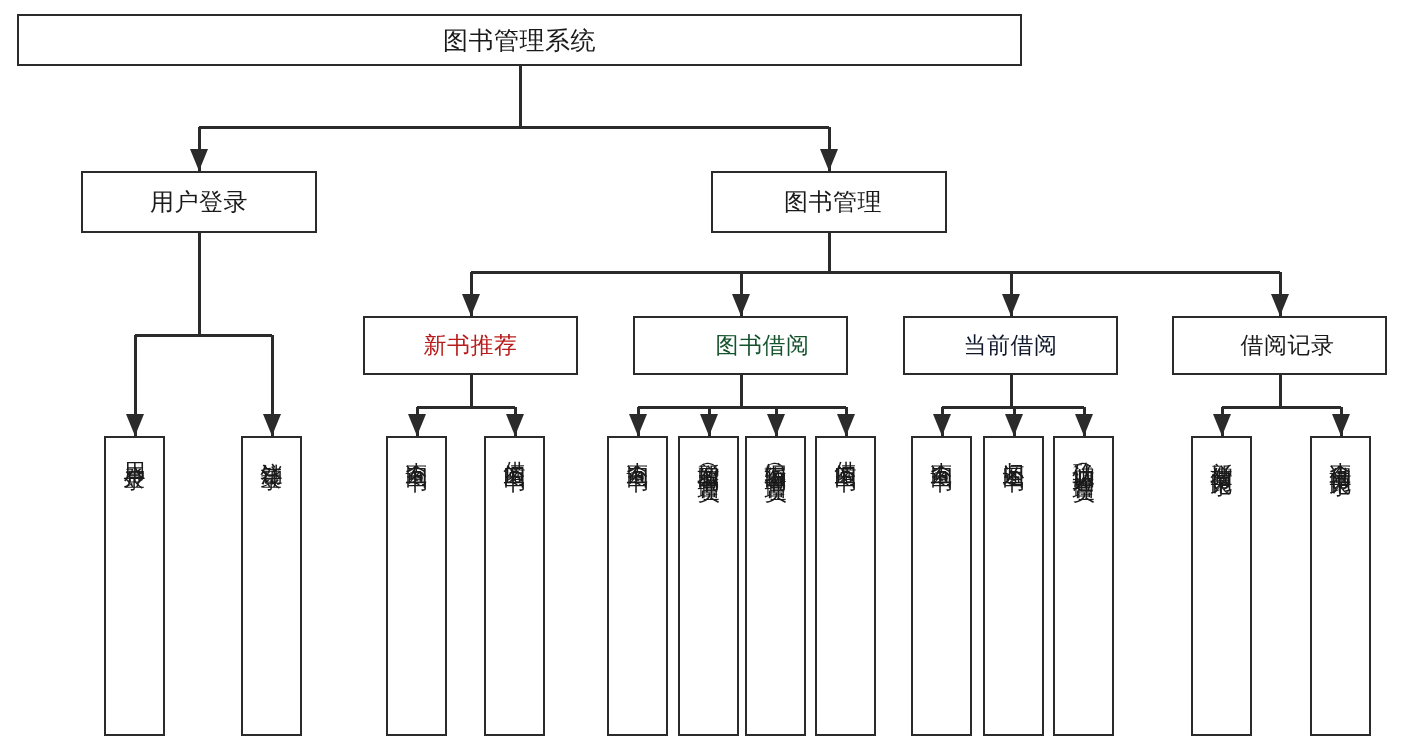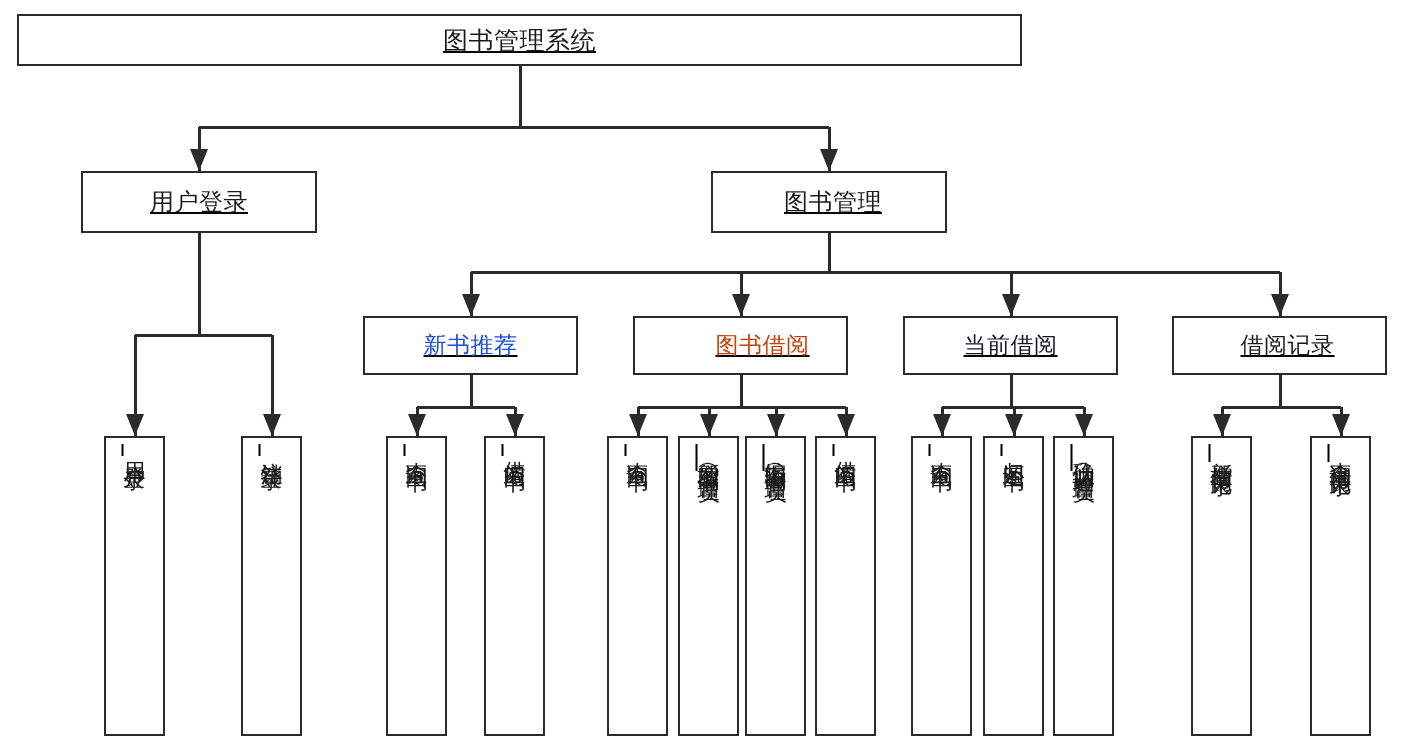--- a/index.html
+++ b/index.html
@@ -27,21 +27,20 @@
   }
   .node-box {
     position: absolute;
     box-sizing: border-box;
     background: #ffffff;
     border: 2px solid #4d7c0f;
     display: flex;
     align-items: center;
     justify-content: center;
     overflow: hidden;
-    text-decoration: underline;
   }
   .node-label {
     color: #1a1a1a;
     text-align: center;
     line-height: 1.12;
     white-space: nowrap;
     letter-spacing: 0.5px;
   }
   .level-0 .node-label { font-size: 25px; }
   .level-1 .node-label { font-size: 24px; }
@@ -132,24 +131,24 @@
       <div class="node-box level-0" style="left: 17px; top: 14px; width: 1005px; height: 52px; border-color: rgb(43, 43, 43); background: rgb(255, 255, 255);">
         <span class="node-label" style="color: rgb(26, 26, 26);">图书管理系统</span>
       </div>
       <div class="node-box level-1" style="left: 81px; top: 171px; width: 236px; height: 62px; border-color: rgb(43, 43, 43); background: rgb(255, 255, 255);">
         <span class="node-label" style="color: rgb(26, 26, 26);">用户登录</span>
       </div>
       <div class="node-box level-1" style="left: 711px; top: 171px; width: 236px; height: 62px; border-color: rgb(43, 43, 43); background: rgb(255, 255, 255); padding-left: 8px;">
         <span class="node-label" style="color: rgb(26, 26, 26);">图书管理</span>
       </div>
       <div class="node-box level-2" style="left: 363px; top: 316px; width: 215px; height: 59px; border-color: rgb(43, 43, 43); background: rgb(255, 255, 255);">
-        <span class="node-label" style="color: #1d4ed8;">新书推荐</span>
+        <span class="node-label" style="color: #b91c1c;">新书推荐</span>
       </div>
       <div class="node-box level-2" style="left: 633px; top: 316px; width: 215px; height: 59px; border-color: rgb(43, 43, 43); background: rgb(255, 255, 255);">
-        <span class="node-label" style="color: #c2410c; margin-left: 44px;">图书借阅</span>
+        <span class="node-label" style="color: #14532d; margin-left: 44px;">图书借阅</span>
       </div>
       <div class="node-box level-2" style="left: 903px; top: 316px; width: 215px; height: 59px; border-color: rgb(43, 43, 43); background: rgb(255, 255, 255);">
         <span class="node-label" style="color: #0f172a;">当前借阅</span>
       </div>
       <div class="node-box level-2" style="left: 1172px; top: 316px; width: 215px; height: 59px; border-color: rgb(43, 43, 43); background: rgb(255, 255, 255); padding-left: 16px;">
         <span class="node-label" style="color: rgb(26, 26, 26);">借阅记录</span>
       </div>
       <div class="node-box level-3 vertical" style="left: 104px; top: 436px; width: 61px; height: 300px; border-color: rgb(43, 43, 43); background: rgb(255, 255, 255);">
         <span class="node-label" style="color: rgb(26, 26, 26);">用户登录</span>
       </div>

